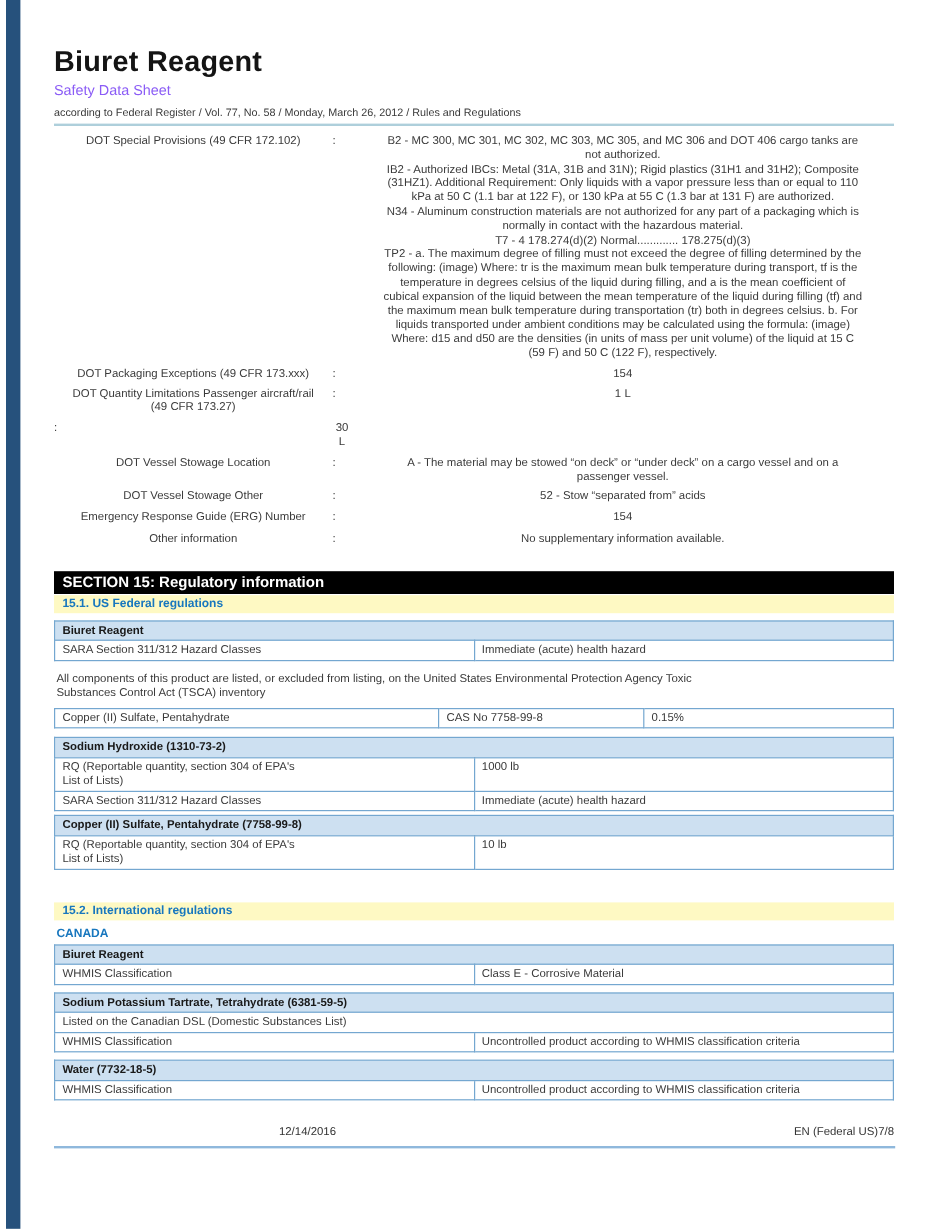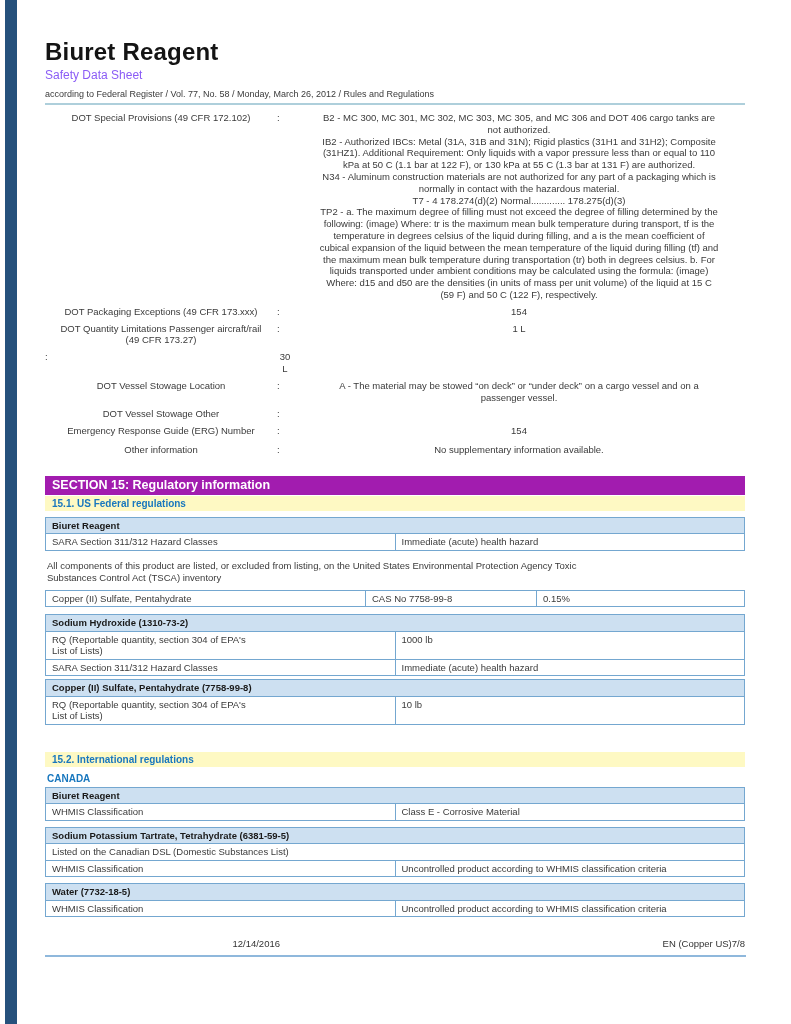--- a/index.html
+++ b/index.html
@@ -12,21 +12,21 @@
 
   .title { font-size:24px; font-weight:bold; color:#141414; margin:38px 0 2px 0; letter-spacing:0.2px; }
   .subtitle { font-size:12px; font-weight:normal; color:#8b5cf6; margin:0 0 7px 0; }
   .according { font-size:9px; color:#3a3a3a; margin:0 0 4px 0; }
   .top-rule { border:none; border-top:2px solid #aecfdb; margin:0 0 7px 0; }
 
   .dot-row { display:grid; grid-template-columns:232px 16px 452px; font-size:9.5px; line-height:11.8px; margin-bottom:5px; }
   .dot-row .pre { white-space:pre-line;text-align:center; }
   .colon { text-align:left; }
 
-  .sec-header { background:#a21caf; color:#ffffff; font-weight:bold; font-size:12.5px; padding:2px 7px 3px 7px; margin-top:20px; }
+  .sec-header { background:#000000; color:#ffffff; font-weight:bold; font-size:12.5px; padding:2px 7px 3px 7px; margin-top:20px; }
   .sub-header { background:#fef9c3; color:#1877be; font-weight:bold; font-size:10px; padding:2px 7px; margin-top:1px; }
   .canada { color:#1877be; font-weight:bold; font-size:10px; margin-top:6px; padding-left:2px; }
 
   table.t { width:700px; border-collapse:collapse; font-size:9.5px; table-layout:fixed; }
   table.t td { border:1px solid #74a7d0; padding:2px 6px; vertical-align:top; line-height:11.5px; color:#3a3a3a; }
   table.t tr.th-row td { background:#cde0f1; font-weight:bold; color:#191919; }
   td.pre { white-space:pre-line; }
   .c325 { width:325px; } .c307 { width:307px; } .c158 { width:158px; } .c232 { width:232px; } .c235 { width:235px; }
 
   .note { font-size:9.5px; line-height:12.5px; white-space:pre-line; margin-top:9px; padding-left:2px; }
@@ -85,20 +85,21 @@
   </div>
   <div class="dot-row">
     <div class="pre">DOT Vessel Stowage Location</div>
     <div class="colon">:</div>
     <div class="pre">A - The material may be stowed “on deck” or “under deck” on a cargo vessel and on a
 passenger vessel.</div>
   </div>
   <div class="dot-row">
     <div class="pre">DOT Vessel Stowage Other</div>
     <div class="colon">:</div>
+    <div class="pre">52 - Stow “separated from” acids</div>
   </div>
   <div class="dot-row">
     <div class="pre">Emergency Response Guide (ERG) Number</div>
     <div class="colon">:</div>
     <div class="pre">154</div>
   </div>
   <div class="dot-row mt7">
     <div class="pre">Other information</div>
     <div class="colon">:</div>
     <div class="pre">No supplementary information available.</div>
@@ -202,15 +203,15 @@
       <td>Uncontrolled product according to WHMIS classification criteria</td>
     </tr>
   </tbody>
     </table>
 
 </div>
 
 <hr class="footer-rule">
 <div class="footer">
   <div>12/14/2016</div>
-  <div>EN (Copper US)</div>
+  <div>EN (Federal US)</div>
   <div>7/8</div>
 </div>
 
 </body></html>

